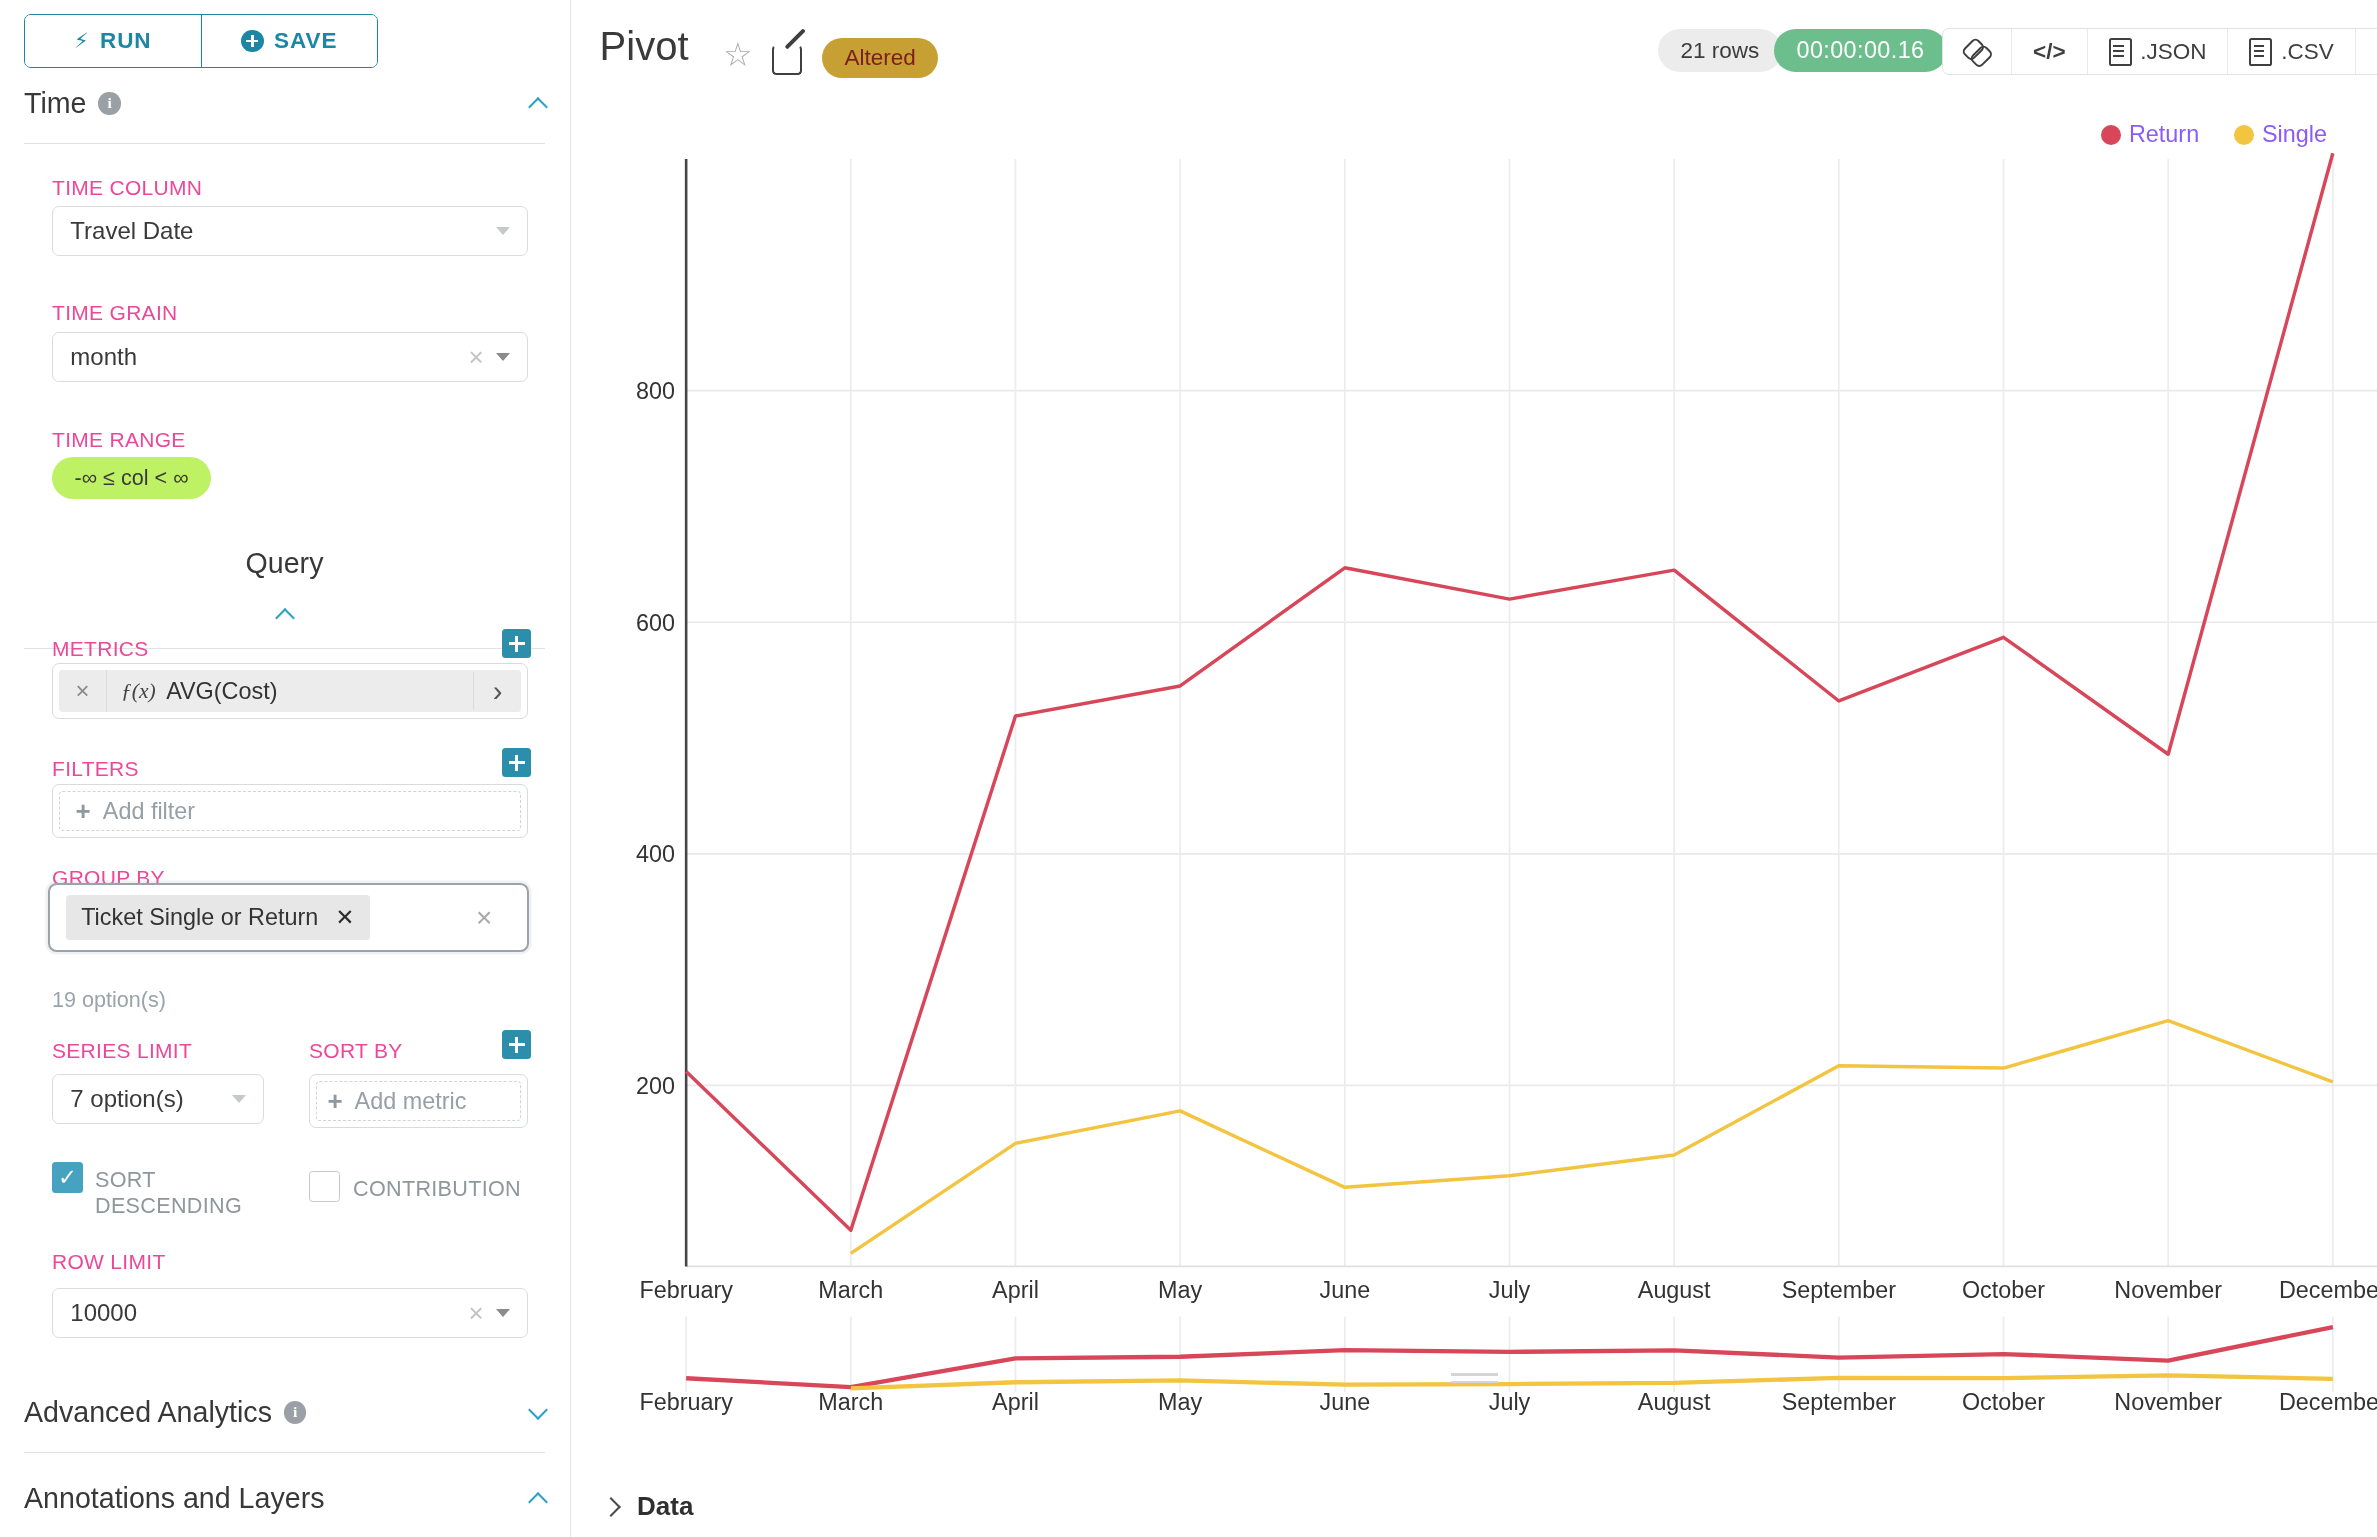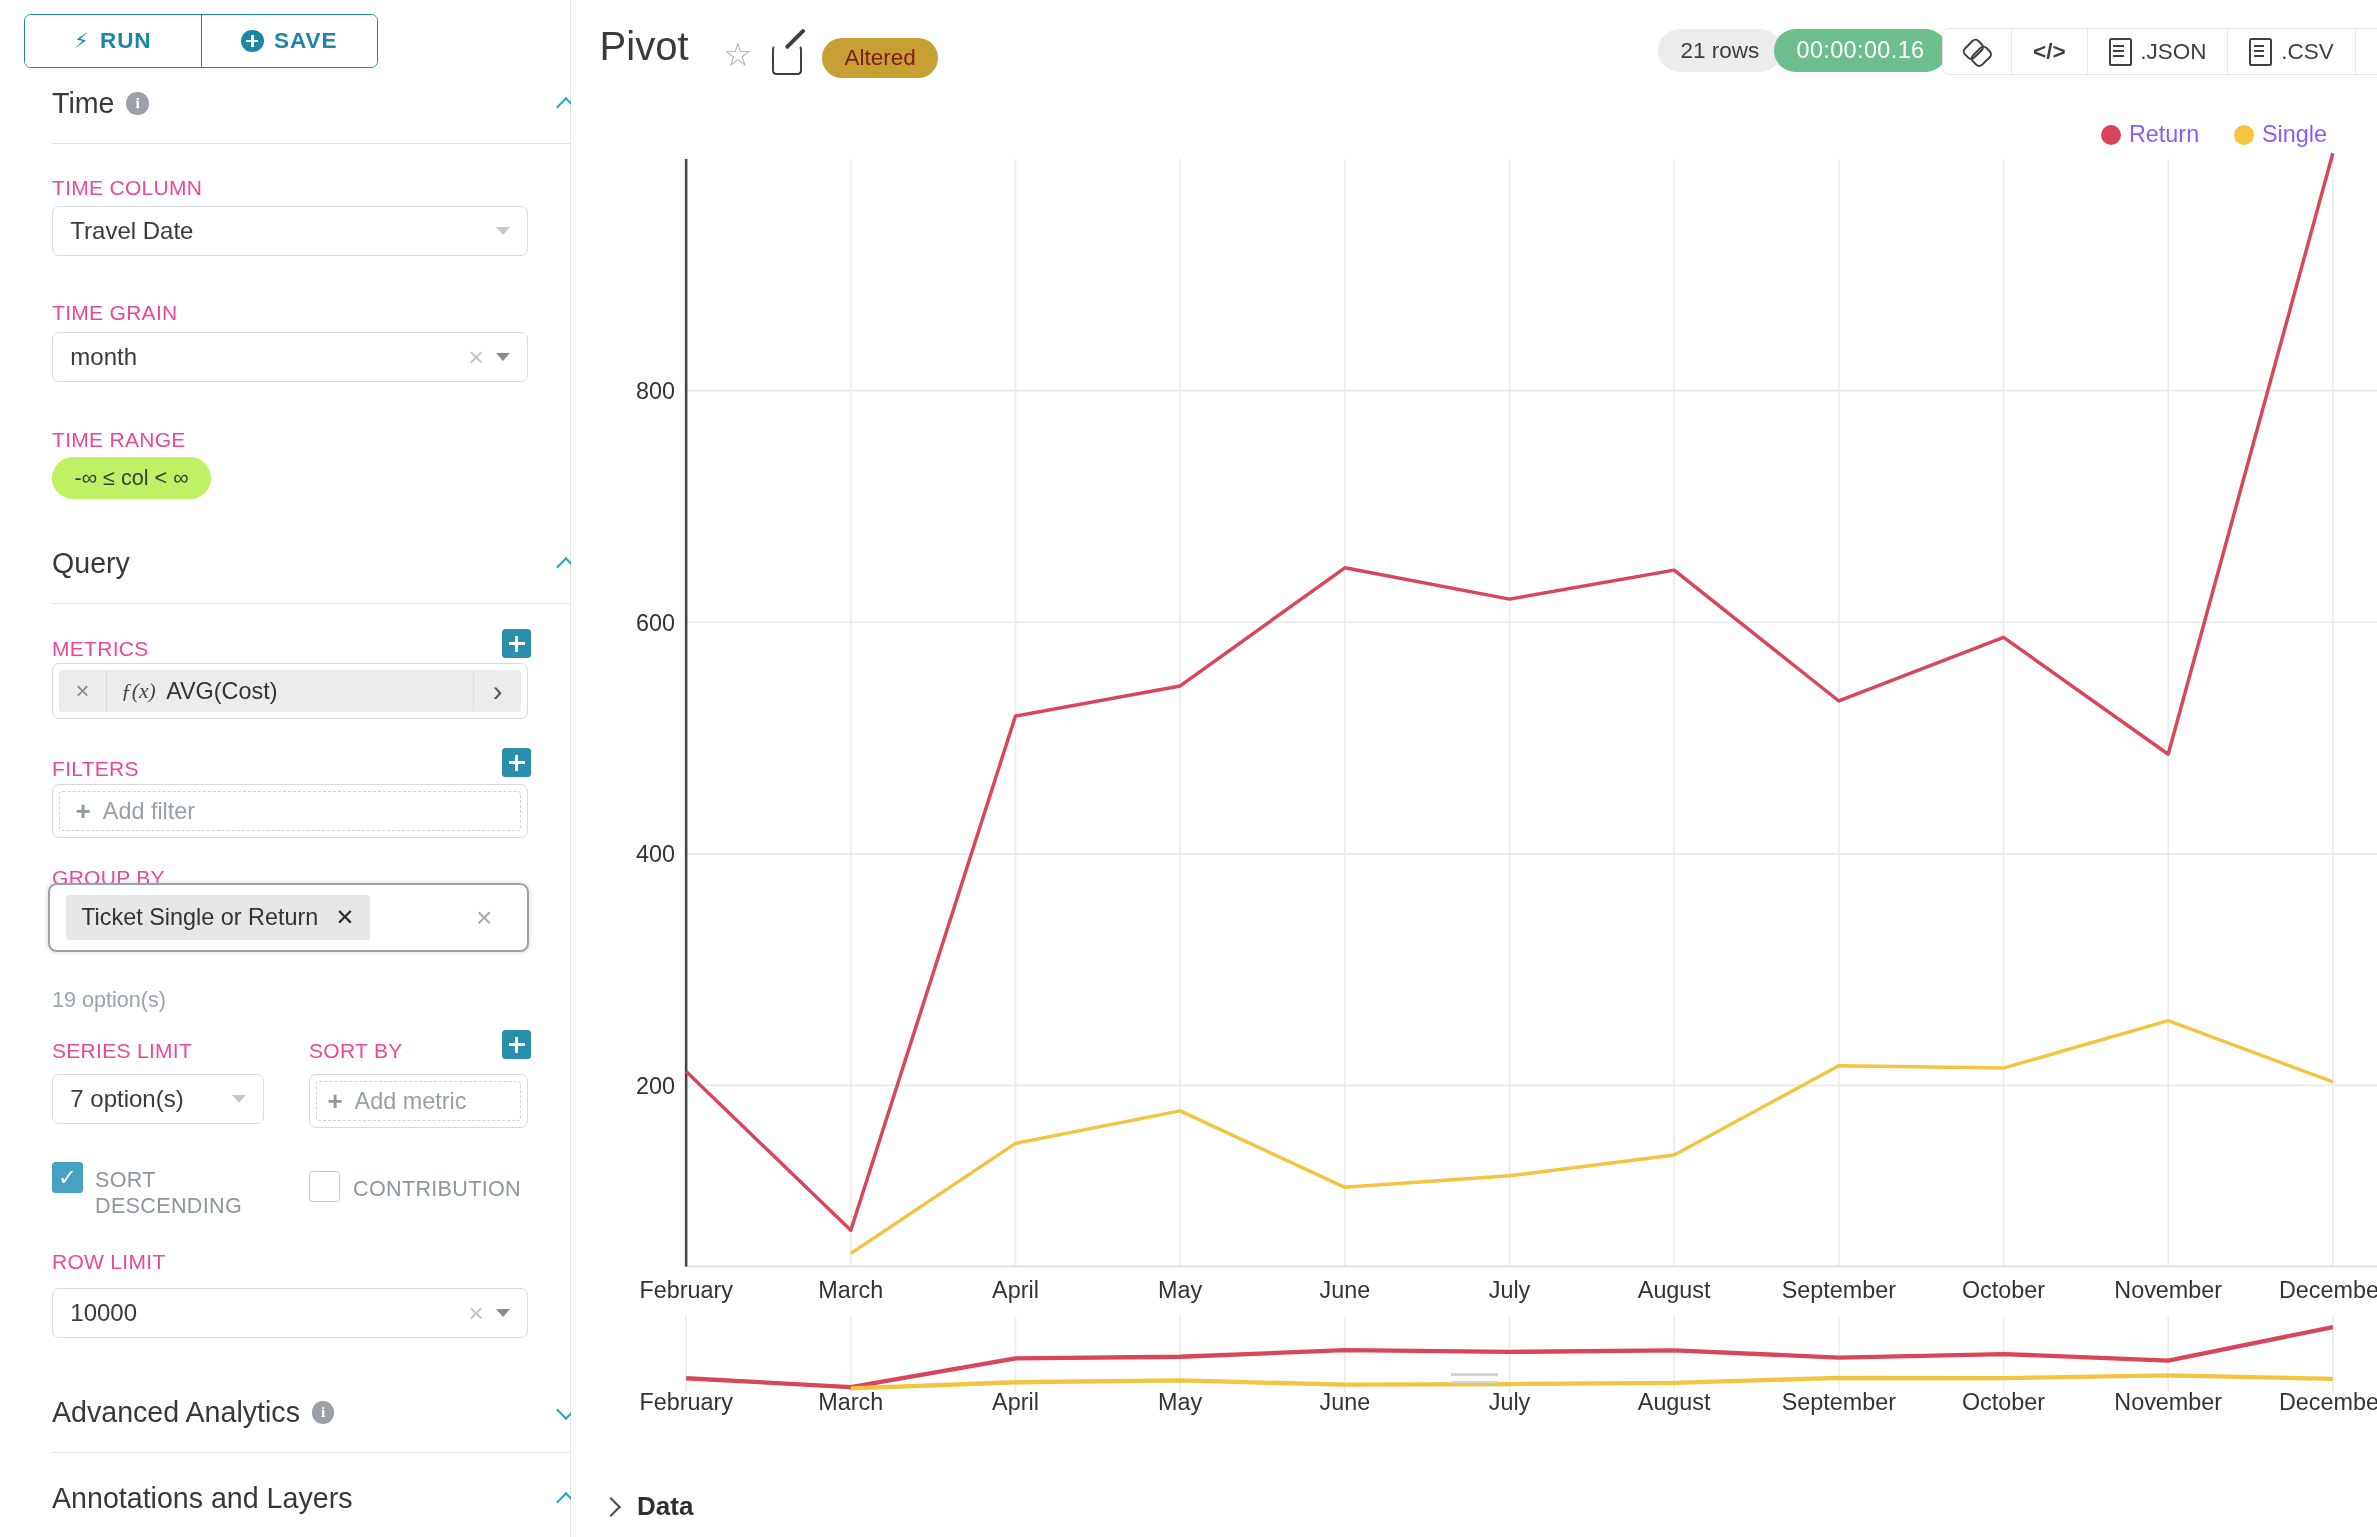--- a/index.html
+++ b/index.html
@@ -10,21 +10,21 @@
   .sidebar{position:absolute;left:0;top:0;width:570px;height:1538px;background:#fff;border-right:1.7px solid #e6e6e6;}
   .runsave{position:absolute;left:24px;top:14px;width:352px;height:52px;border:1.7px solid #1c87a5;border-radius:7px;display:flex;overflow:hidden;}
   .runsave button{flex:1;background:#fff;border:none;color:#1c87a5;font:700 22.5px "Liberation Sans",sans-serif;letter-spacing:0.9px;display:flex;align-items:center;justify-content:center;gap:10.4px;cursor:pointer;}
   .runsave button:first-child{border-right:1.7px solid #1c87a5;}
   .icon-bolt::before{content:"⚡";font-family:"DejaVu Sans",sans-serif;font-size:21px;}
   .icon-plus-circle{width:22.5px;height:22.5px;border-radius:50%;background:#1c87a5;position:relative;display:inline-block;}
   .icon-plus-circle::before,.icon-plus-circle::after{content:"";position:absolute;background:#fff;}
   .icon-plus-circle::before{left:5.2px;top:10px;width:12px;height:2.6px;}
   .icon-plus-circle::after{left:10px;top:5.2px;width:2.6px;height:12px;}
 
-  .sec-head{position:absolute;left:24px;width:521px;display:flex;align-items:center;gap:12px;border-bottom:1.7px solid #e2e2e2;padding-bottom:22.5px;margin-left:28px;}
+  .sec-head{position:absolute;left:24px;width:521px;display:flex;align-items:center;gap:12px;border-bottom:1.7px solid #e2e2e2;padding-bottom:22.5px;}
   .sec-title{font-size:28.6px;color:#383838;}
   .info-dot{width:22.5px;height:22.5px;border-radius:50%;background:#9aa0a5;color:#fff;text-align:center;display:inline-block;}
   .info-dot::before{content:"i";font:700 15.6px/22.5px "Liberation Serif",serif;}
   .chev{width:12px;height:12px;border-right:2.6px solid #29a3c4;border-bottom:2.6px solid #29a3c4;display:inline-block;}
   .chev-up{transform:rotate(-135deg);margin-top:7px;}
   .chev-down{transform:rotate(45deg);margin-top:-5.2px;}
   .spacer{flex:1;}
 
   .ctl-label{position:absolute;left:52px;font-size:21px;letter-spacing:0.3px;color:#ec4899;}
   .sel{position:absolute;left:52px;width:476px;height:50px;border:1.7px solid #d9dde0;border-radius:7px;background:#fff;display:flex;align-items:center;padding:0 17.3px;font-size:24px;color:#3a3a3a;box-sizing:border-box;}
@@ -128,21 +128,21 @@
     <div class="sel" style="top:332px;">
       <span>month</span>
       <span class="spacer"></span>
       <span class="clear-x">×</span>
       <span class="caret" style="border-top-color:#8b8b8b;"></span>
     </div>
 
     <div class="ctl-label" style="top:428px;">TIME RANGE</div>
     <div class="pill-range" style="top:457px;">-∞ ≤ col &lt; ∞</div>
 
-    <div class="sec-head" style="top:547px;">
+    <div class="sec-head" style="top:547px;flex-direction:column;">
       <span class="sec-title">Query</span>
       <span class="spacer"></span>
       <span class="chev chev-up"></span>
     </div>
 
     <div class="ctl-label" style="top:637px;">METRICS</div>
     <button class="plus-btn" style="left:502px;top:629px;"></button>
     <div class="metric-outer" style="top:663px;">
       <div class="metric-pill">
         <span class="mx">×</span>

